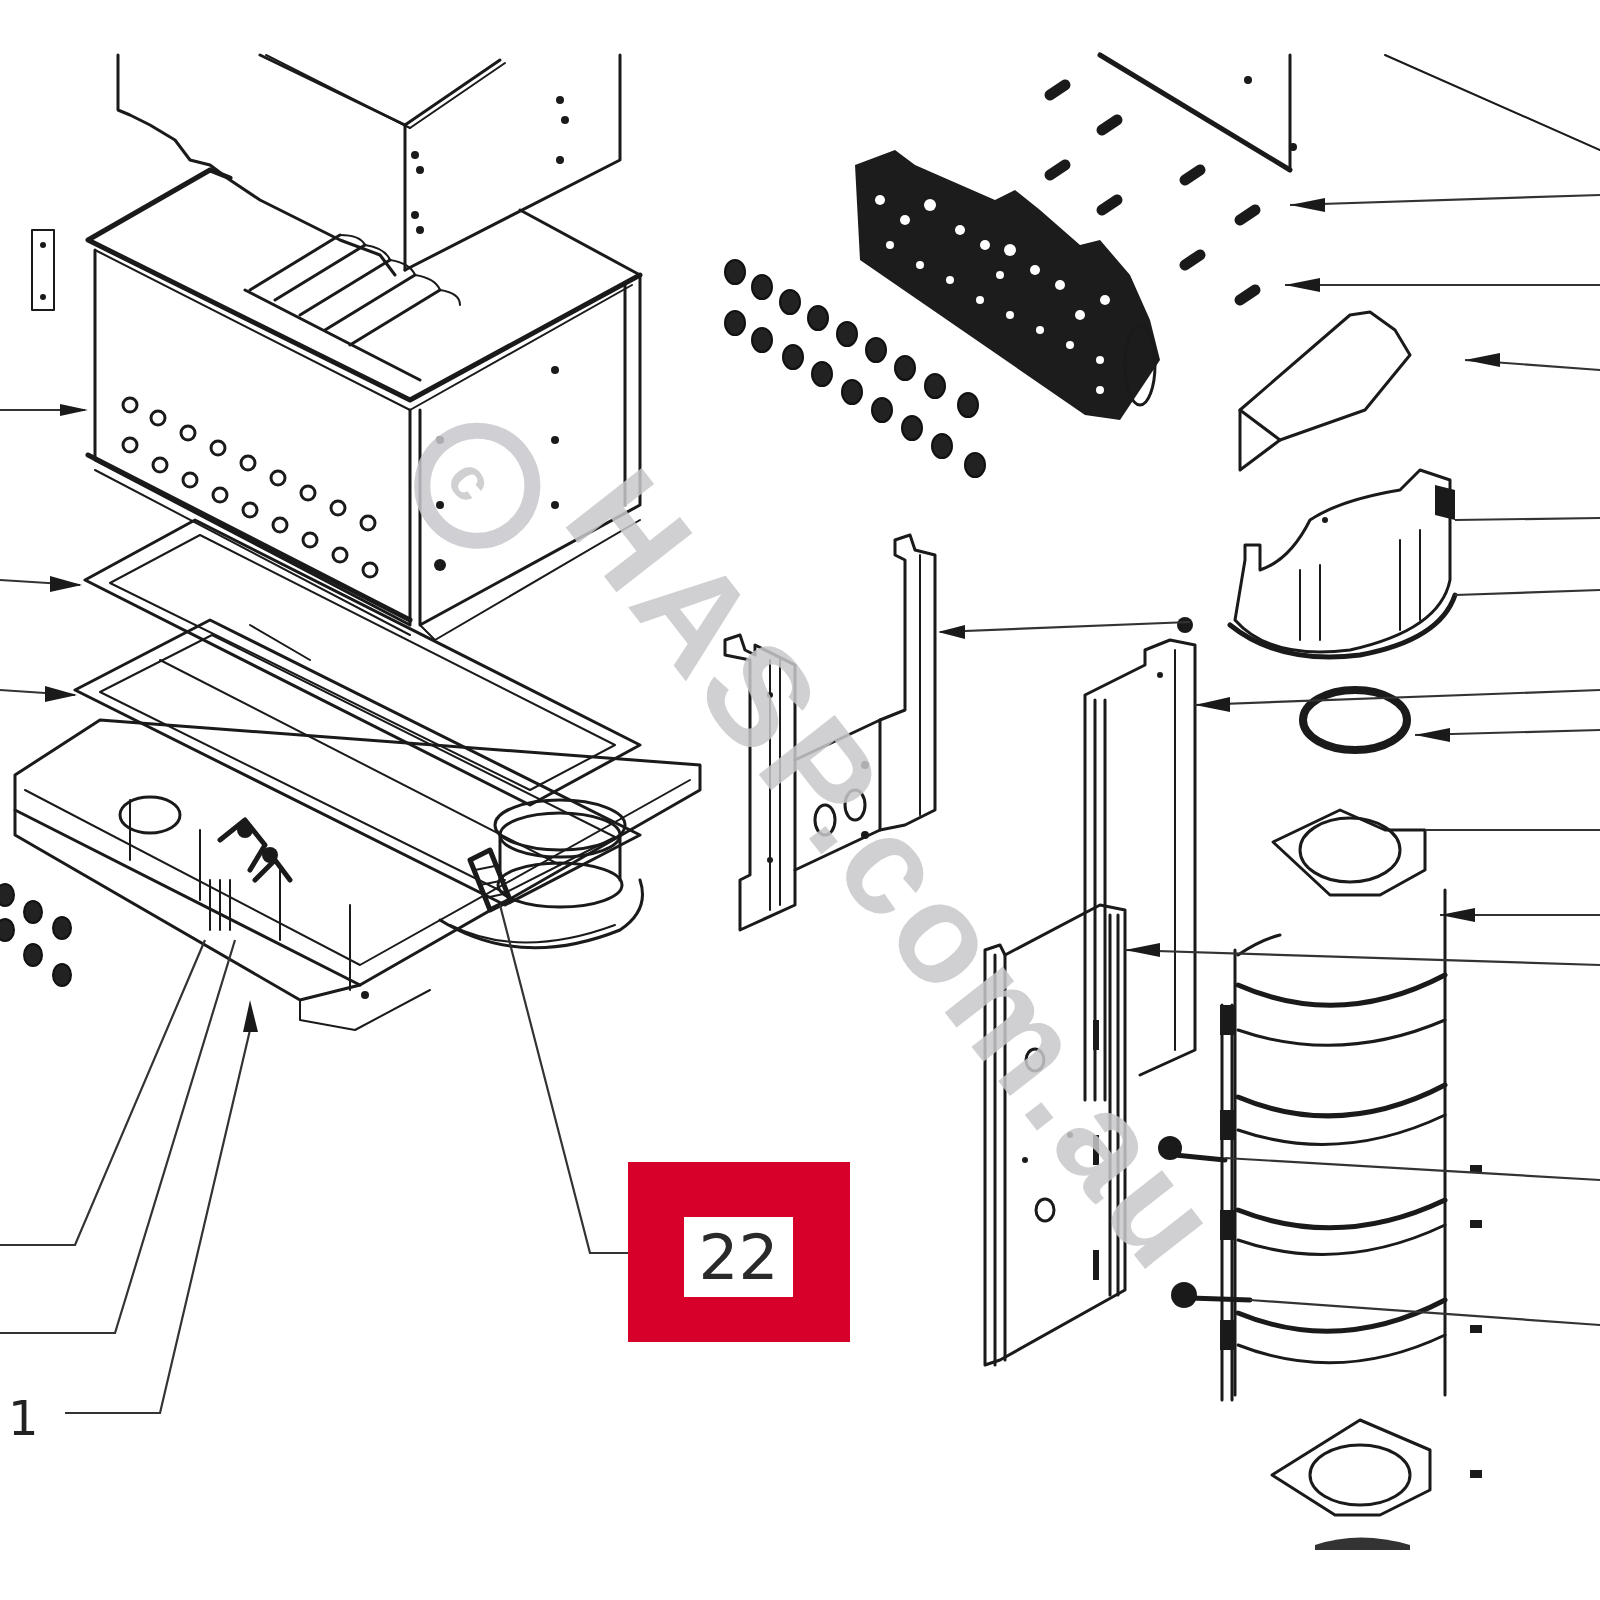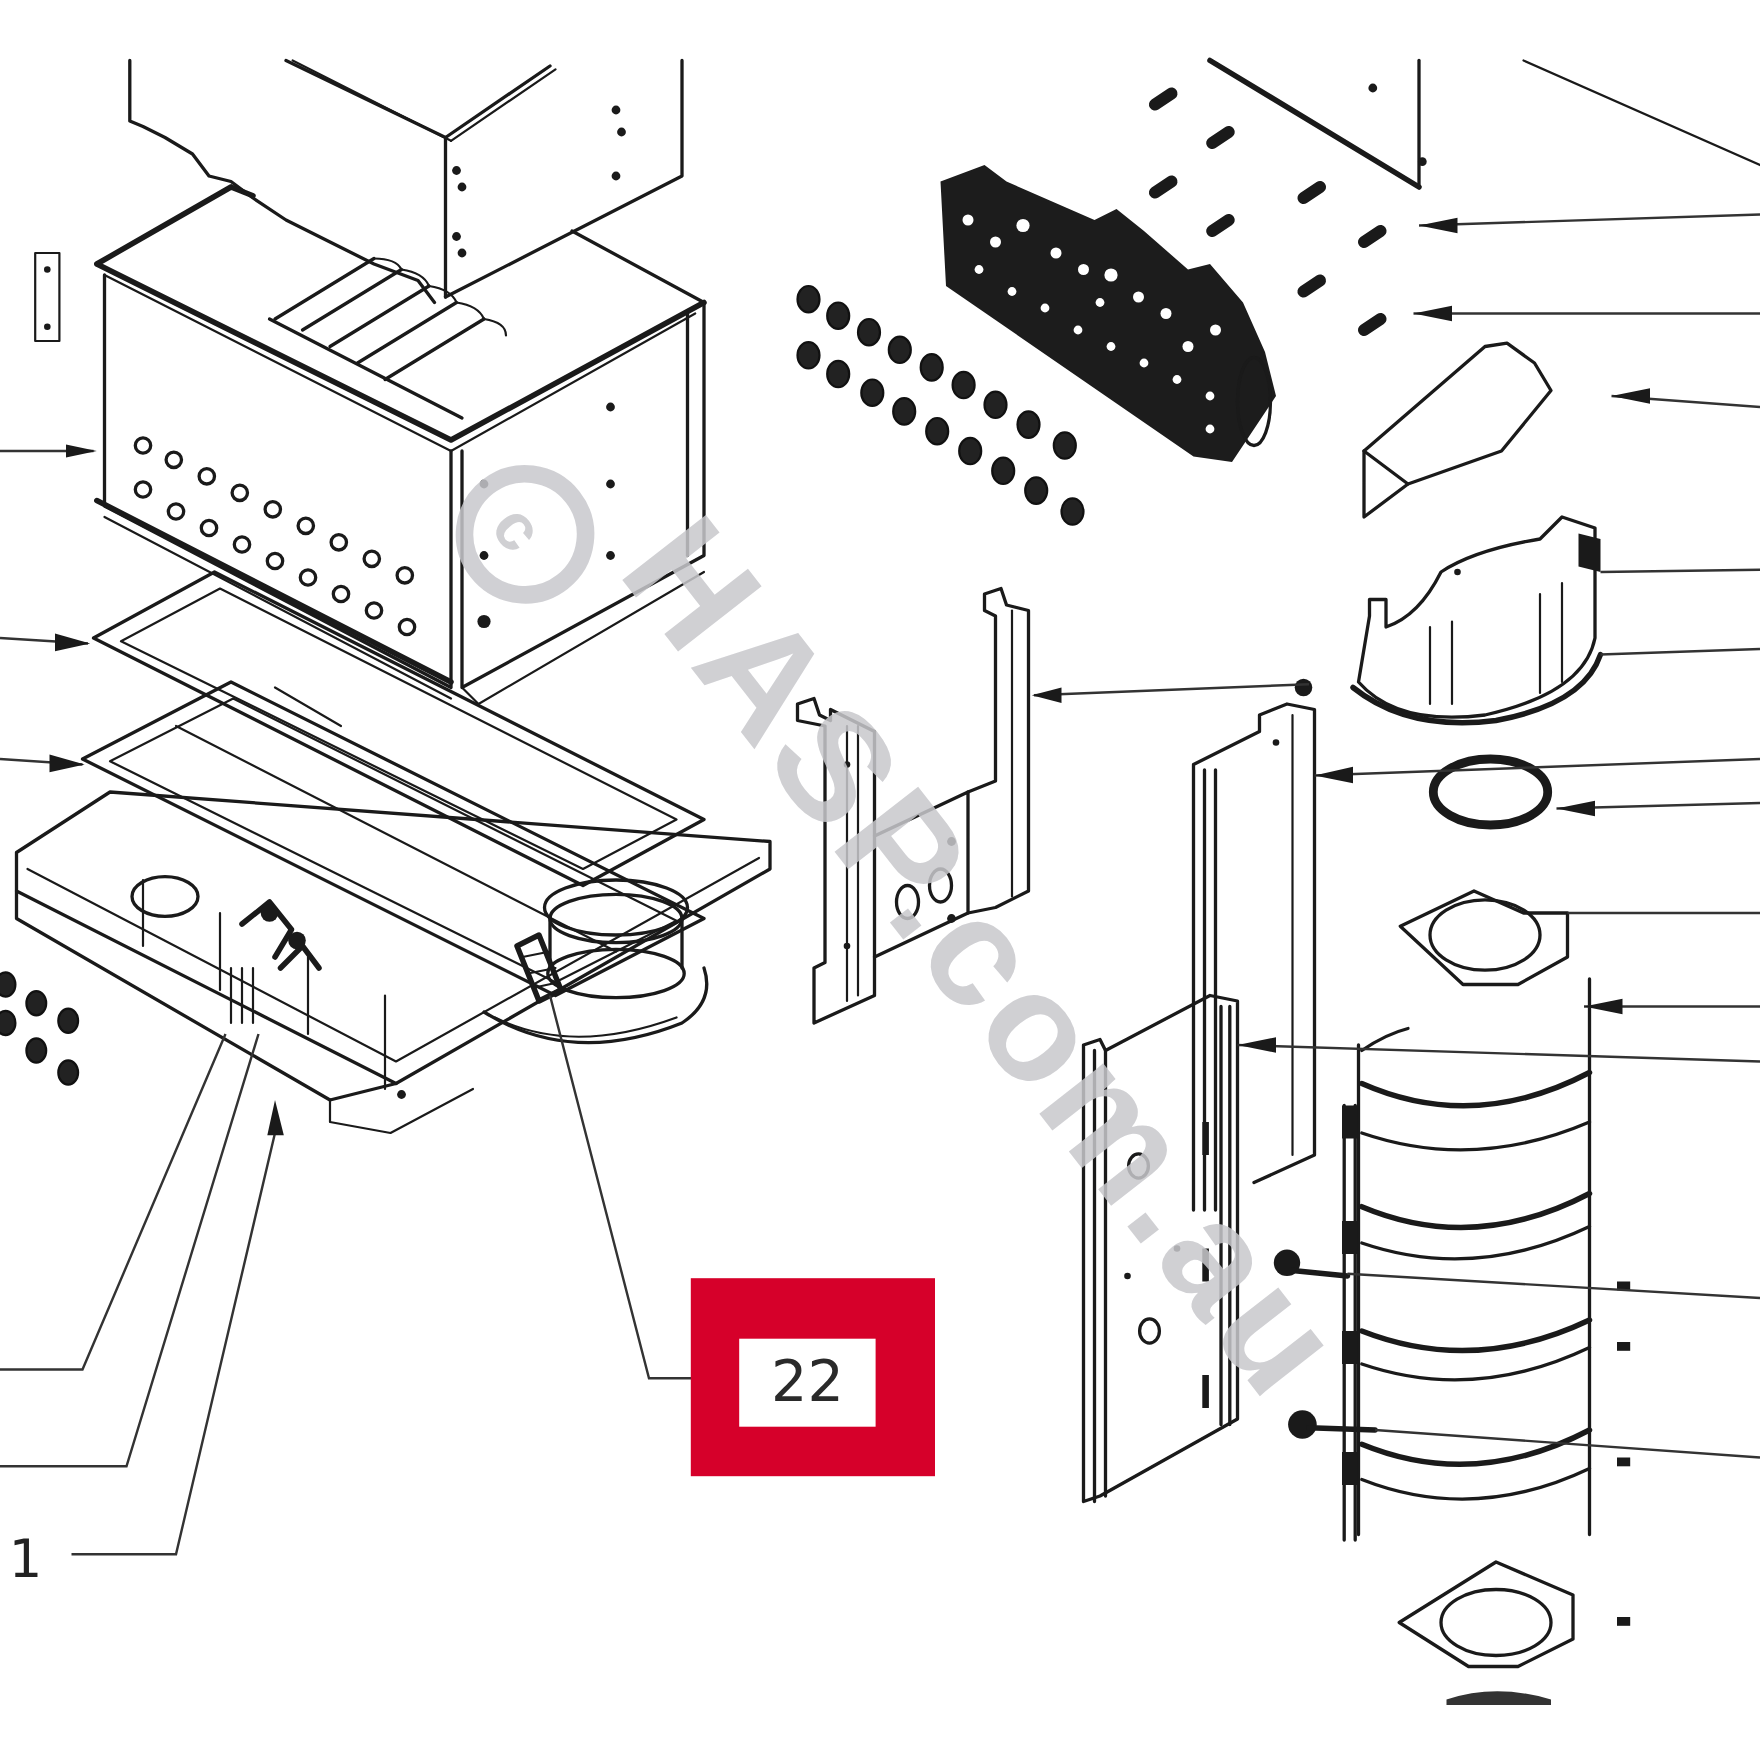--- a/index.html
+++ b/index.html
@@ -338,20 +338,20 @@
   </g>
 
   <g transform="translate(465,470) rotate(52)">
     <circle cx="20" cy="0" r="55" fill="none" stroke="#c8c8cc" stroke-width="16" opacity="0.85"></circle>
     <text class="watermark" x="-5" y="22" font-size="60">c</text>
   </g>
   <text class="watermark" id="wm-text" transform="translate(560,520) rotate(52)" font-size="140" letter-spacing="6">HASP.com.au</text>
 </svg>
 
 <div class="callout-box" style="left:628px; top:1162px; width:222px; height:180px; background:#d6002a;">
-  <div class="callout-inner" style="left:44px; top:55px; width:124px; height:80px; font-size:52px;">
+  <div class="callout-inner" style="left:56px; top:55px; width:109px; height:80px; font-size:63px;">
     <span>22</span>
   </div>
 </div>
 
 <div class="edge-label" style="left:8px; top:1390px; font-size:48px;">
   <span>1</span>
 </div>
 
 </body></html>

